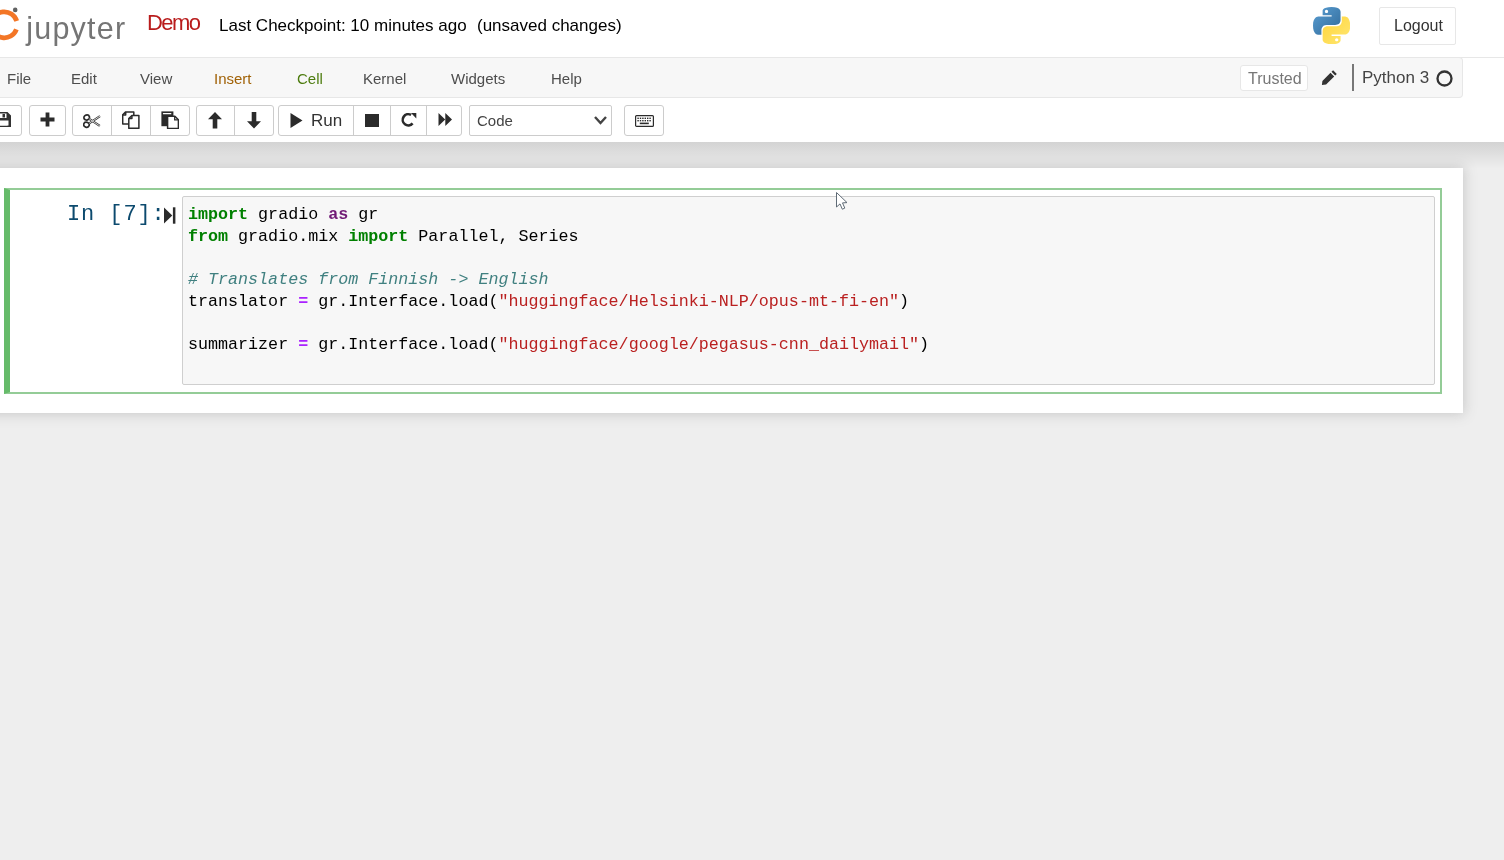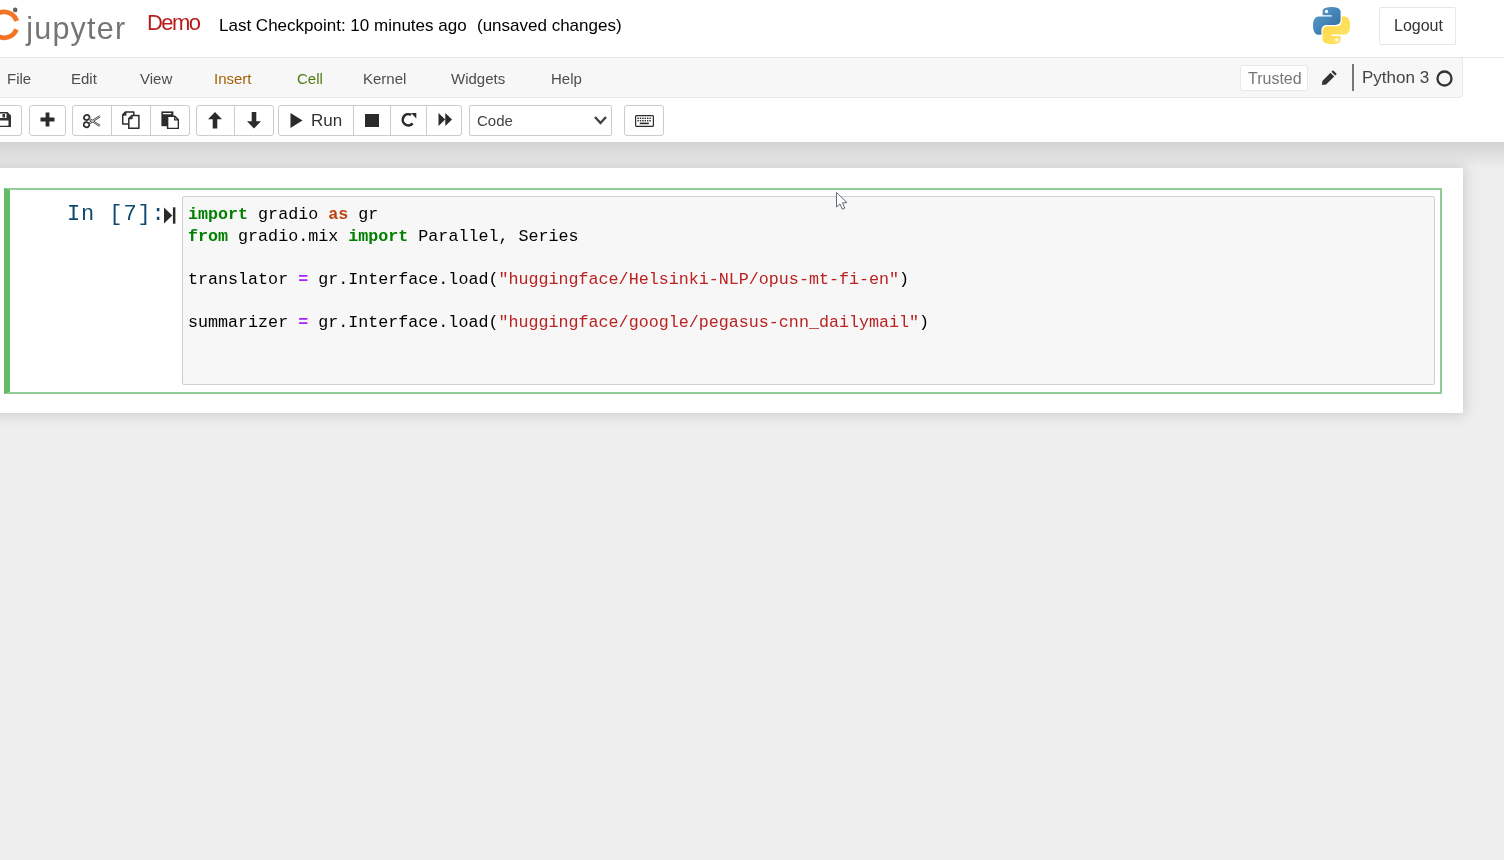--- a/index.html
+++ b/index.html
@@ -173,22 +173,23 @@
 <div class="abs" style="left:4px;top:187.8px;width:1437.5px;height:206px;border:2px solid #94cc97;border-left:6px solid #66bb6a;background:#fff;"></div>
 
 <div class="abs" style="left:67px;top:203.9px;font-family:'Liberation Mono',monospace;font-size:22px;line-height:21.7px;color:#0c4a6e;letter-spacing:0.9px;">In&nbsp;[7]:</div>
 
 <svg class="abs" style="left:163.5px;top:206.5px;" width="12" height="17" viewBox="0 0 12 17">
   <path fill="#2b2b2b" d="M0 0.5 L8.3 8.5 L0 16.5 Z"></path>
   <rect x="8.9" y="0.3" width="2.5" height="16.4" fill="#2b2b2b"></rect>
 </svg>
 
 <div class="abs" style="left:182.3px;top:196.3px;width:1253px;height:188.3px;background:#f7f7f7;border:1px solid #cfcfcf;border-radius:2px;"></div>
-<pre class="abs" id="codepre" style="left:188px;top:203.9px;font-size:16.7px;line-height:21.7px;color:#000;"><span style="color:#008000;font-weight:bold;">import</span> gradio <span style="color:#c2410c;font-weight:bold;">as</span> gr
+<pre class="abs" id="codepre" style="left:188px;top:203.9px;font-size:16.7px;line-height:21.7px;color:#000;"><span style="color:#008000;font-weight:bold;">import</span> gradio <span style="color:#701a75;font-weight:bold;">as</span> gr
 <span style="color:#008000;font-weight:bold;">from</span> gradio.mix <span style="color:#008000;font-weight:bold;">import</span> Parallel, Series
 
+<span style="color:#408080;font-style:italic;"># Translates from Finnish -&gt; English</span>
 translator <span style="color:#AA22FF;font-weight:bold;">=</span> gr.Interface.load(<span style="color:#BA2121;">"huggingface/Helsinki-NLP/opus-mt-fi-en"</span>)
 
 summarizer <span style="color:#AA22FF;font-weight:bold;">=</span> gr.Interface.load(<span style="color:#BA2121;">"huggingface/google/pegasus-cnn_dailymail"</span>)</pre>
 
 <svg class="abs" style="left:835.5px;top:191.5px;" width="14" height="20" viewBox="0 0 14 20">
   <path d="M 0.5 0.5 V 15 L 4 11.9 L 6.3 17.2 L 8.8 16.1 L 6.5 10.9 L 11 10.6 Z" fill="#fff" stroke="#5f6b76" stroke-width="1"></path>
 </svg>
 
 </body></html>

